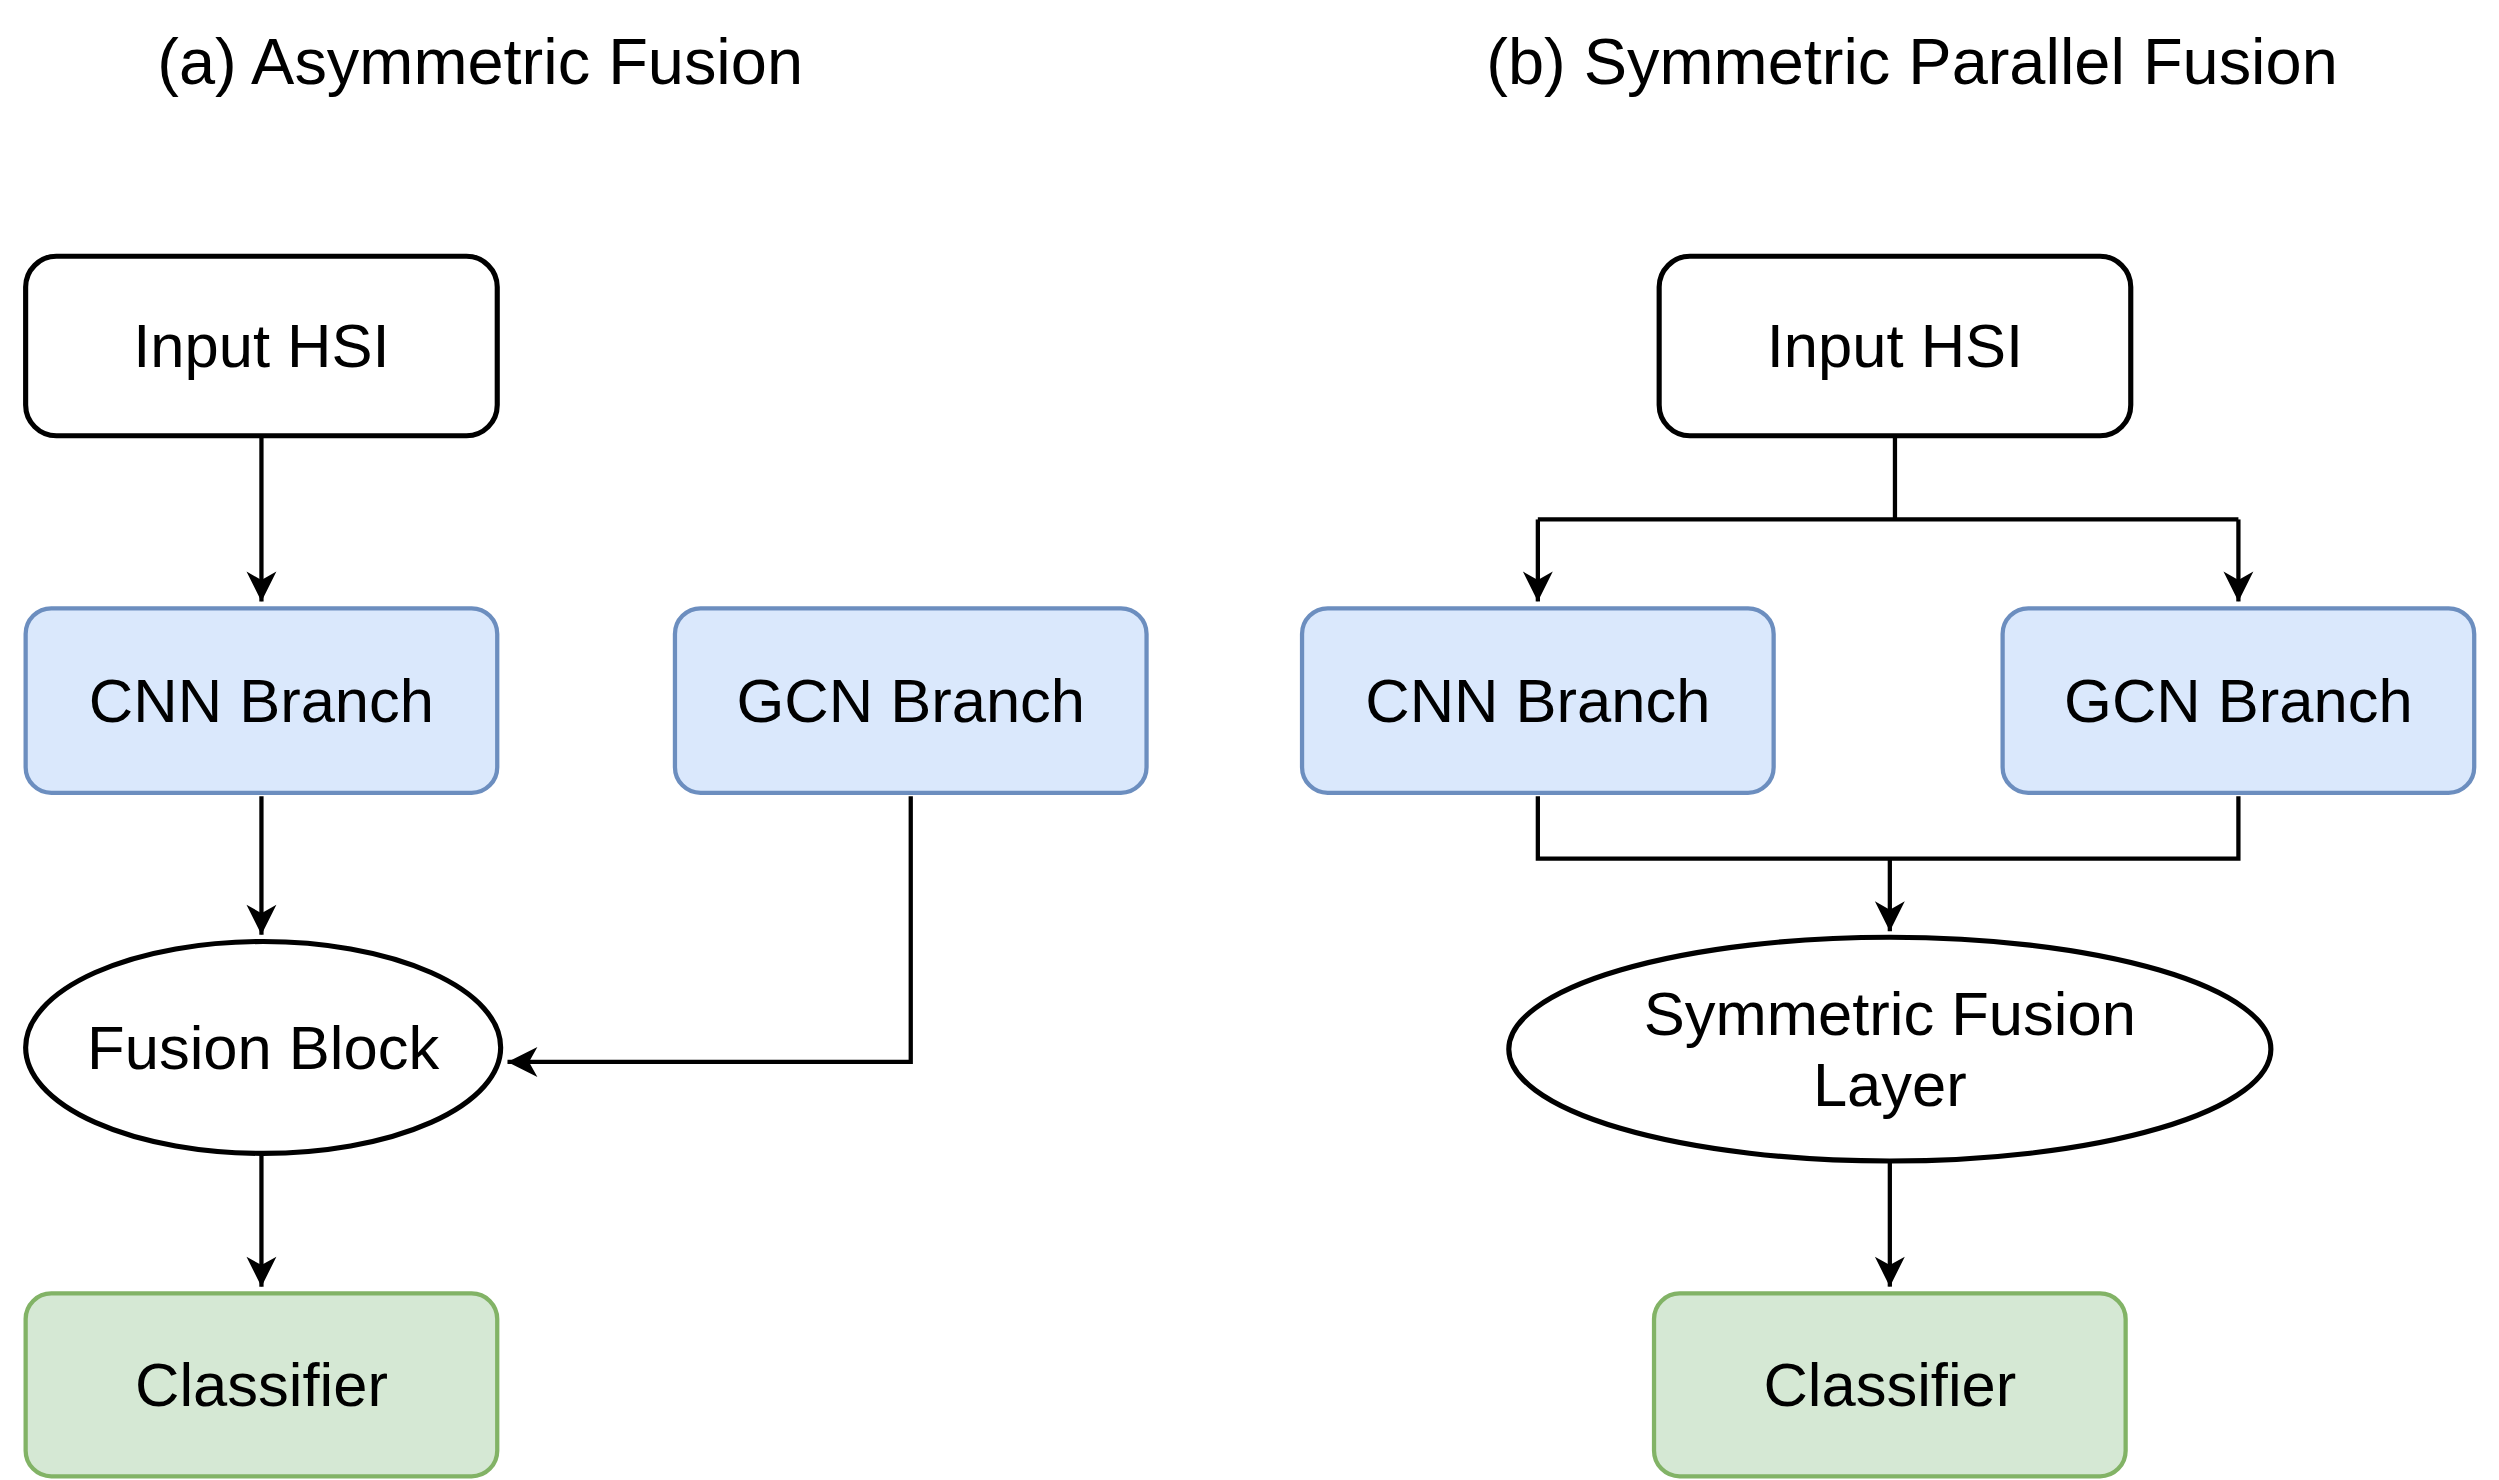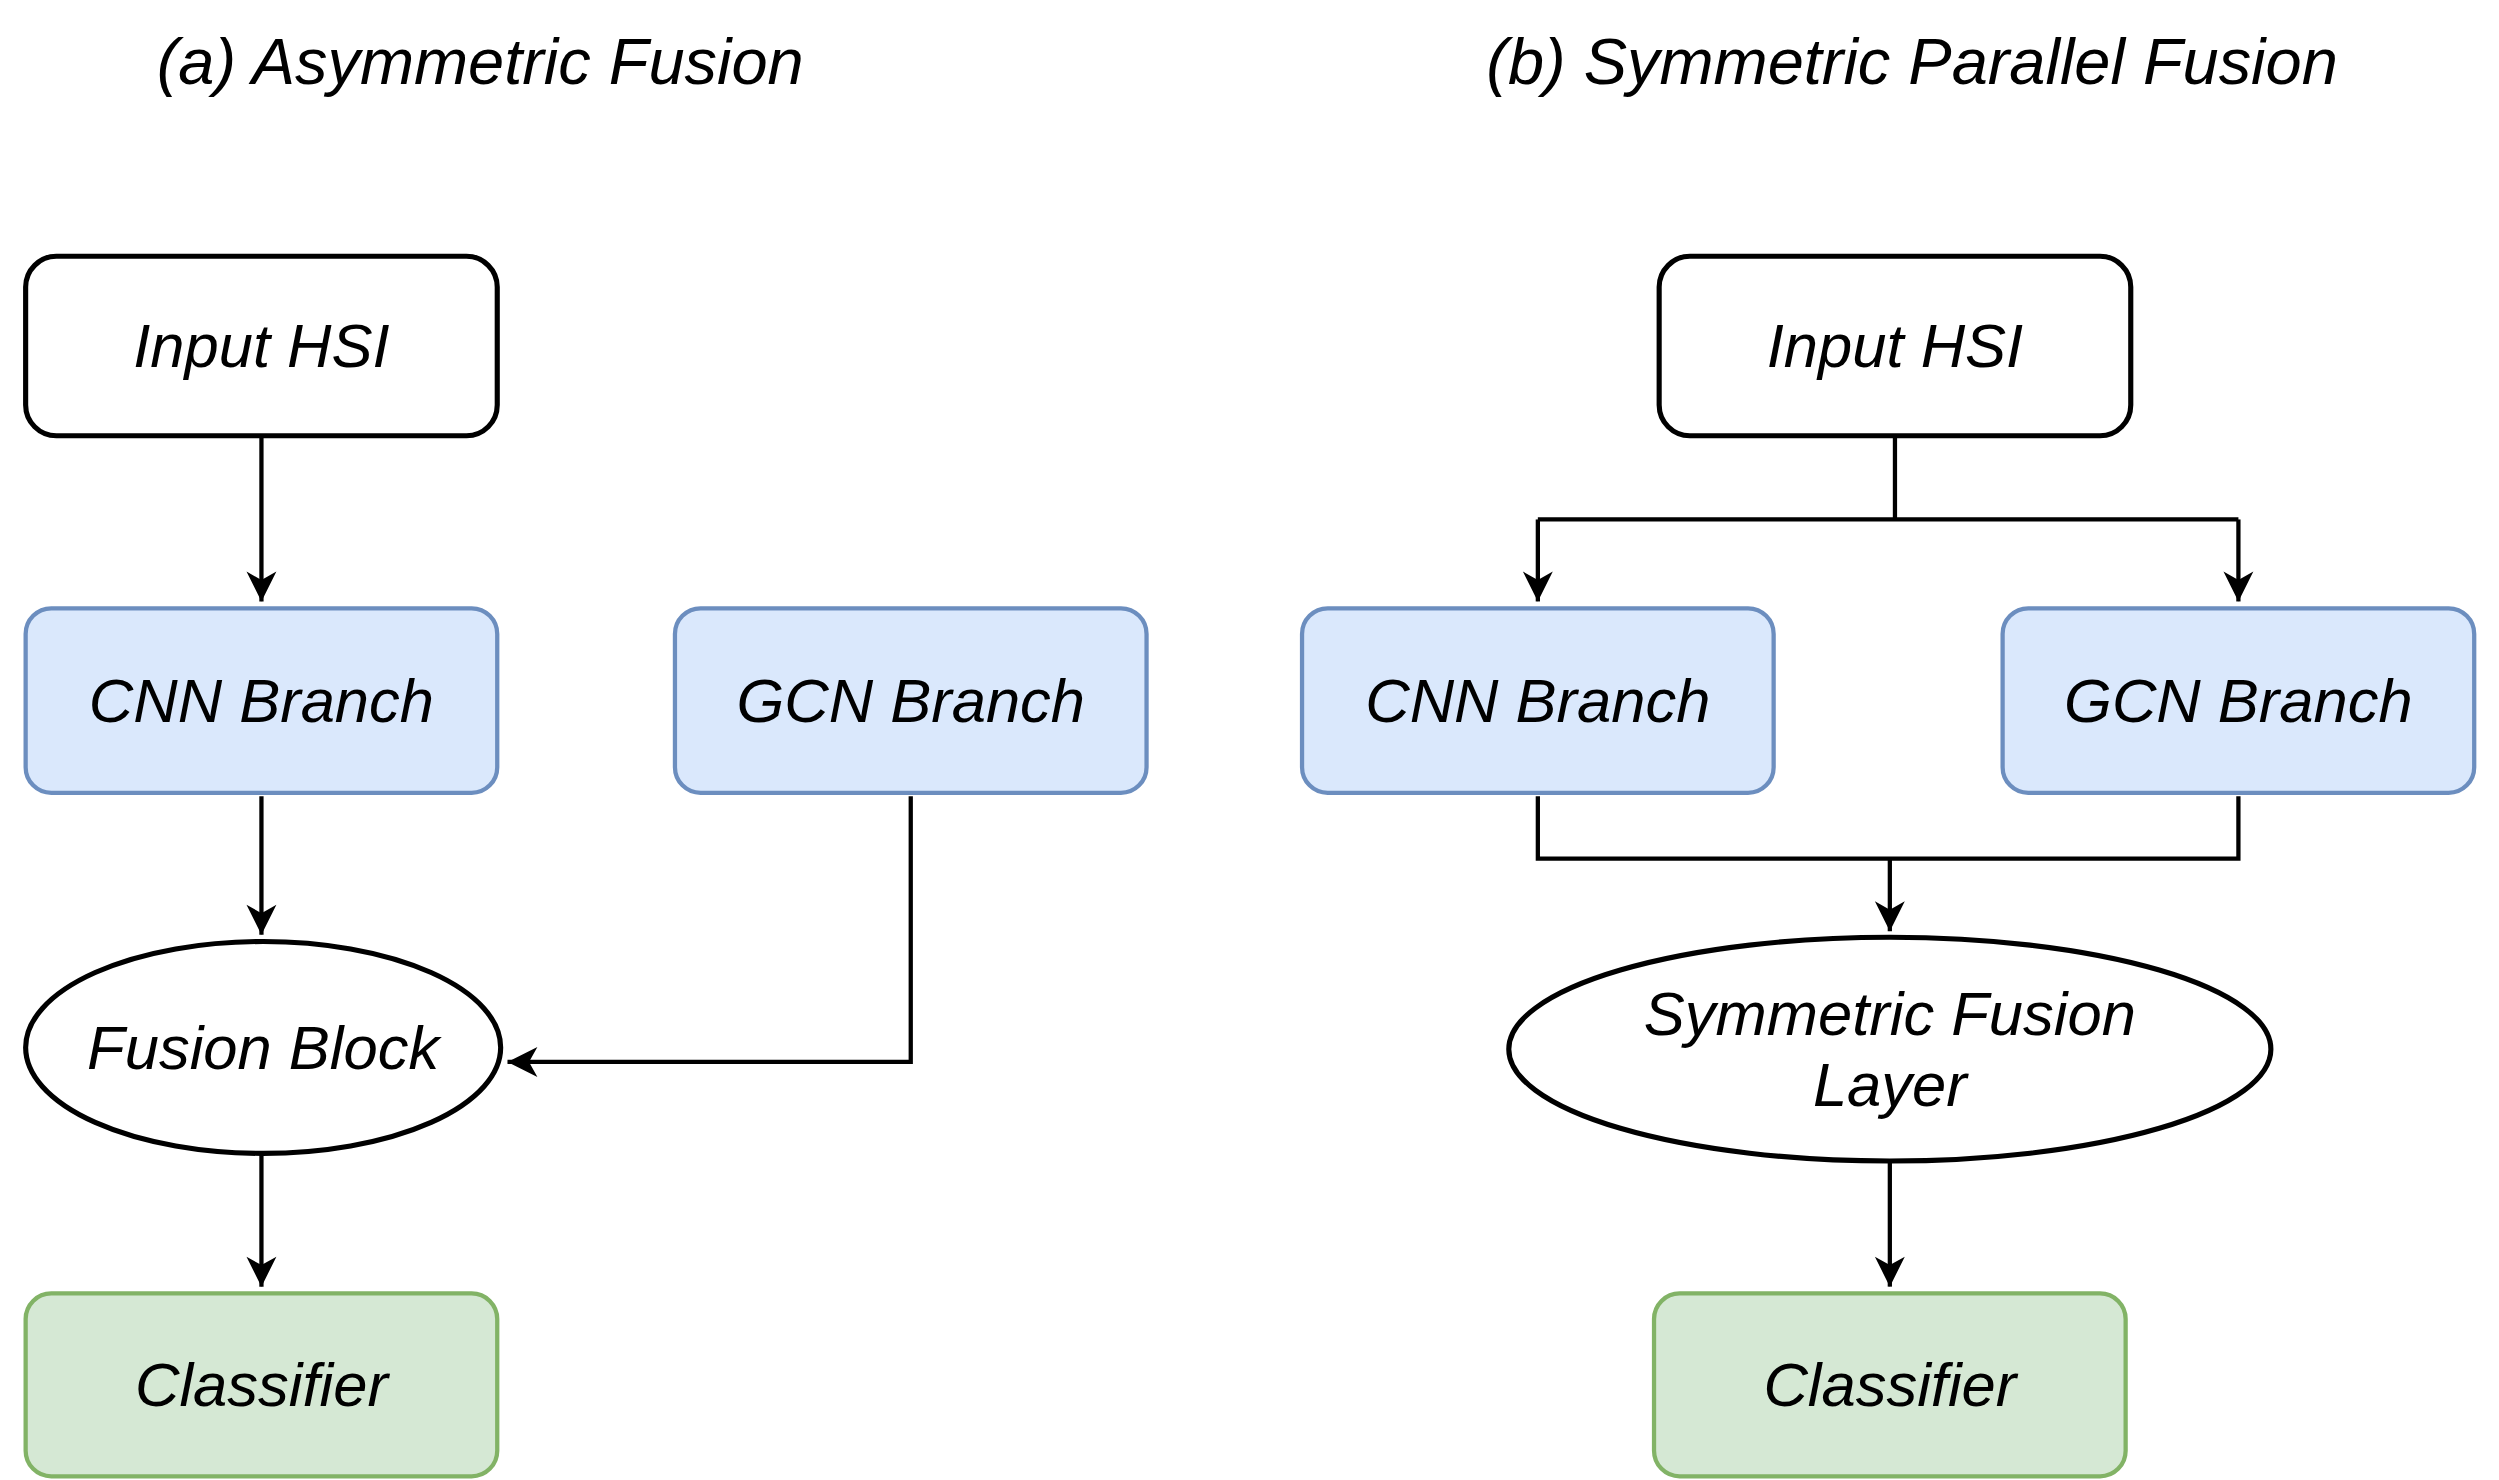--- a/index.html
+++ b/index.html
@@ -5,21 +5,20 @@
   html, body {
     margin: 0;
     padding: 0;
     background: #ffffff;
   }
   .canvas {
     width: 100%;
     max-width: 2500px;
     margin: 0 auto;
     background: #ffffff;
-    font-style: italic;
   }
   svg {
     display: block;
     width: 100%;
     height: auto;
     font-family: "Liberation Sans", sans-serif;
   }
   .panel-title {
     font-size: 76px;
     text-anchor: middle;

